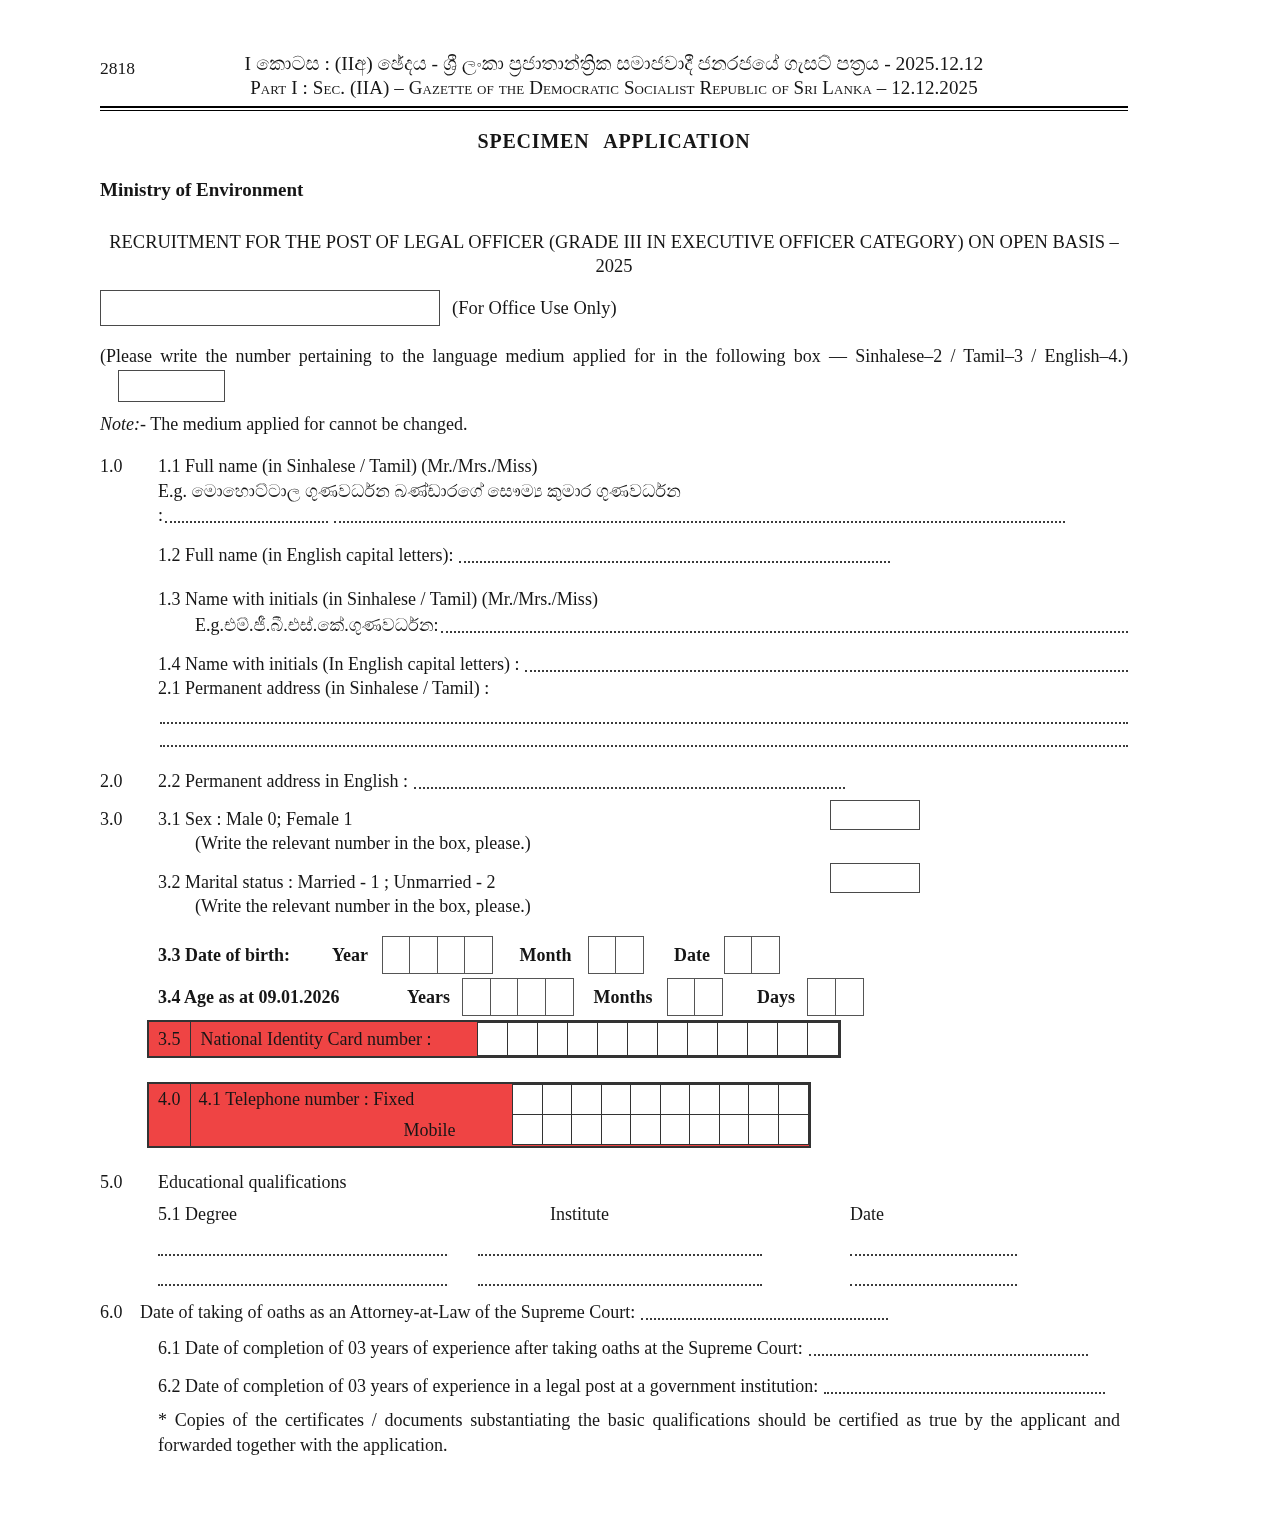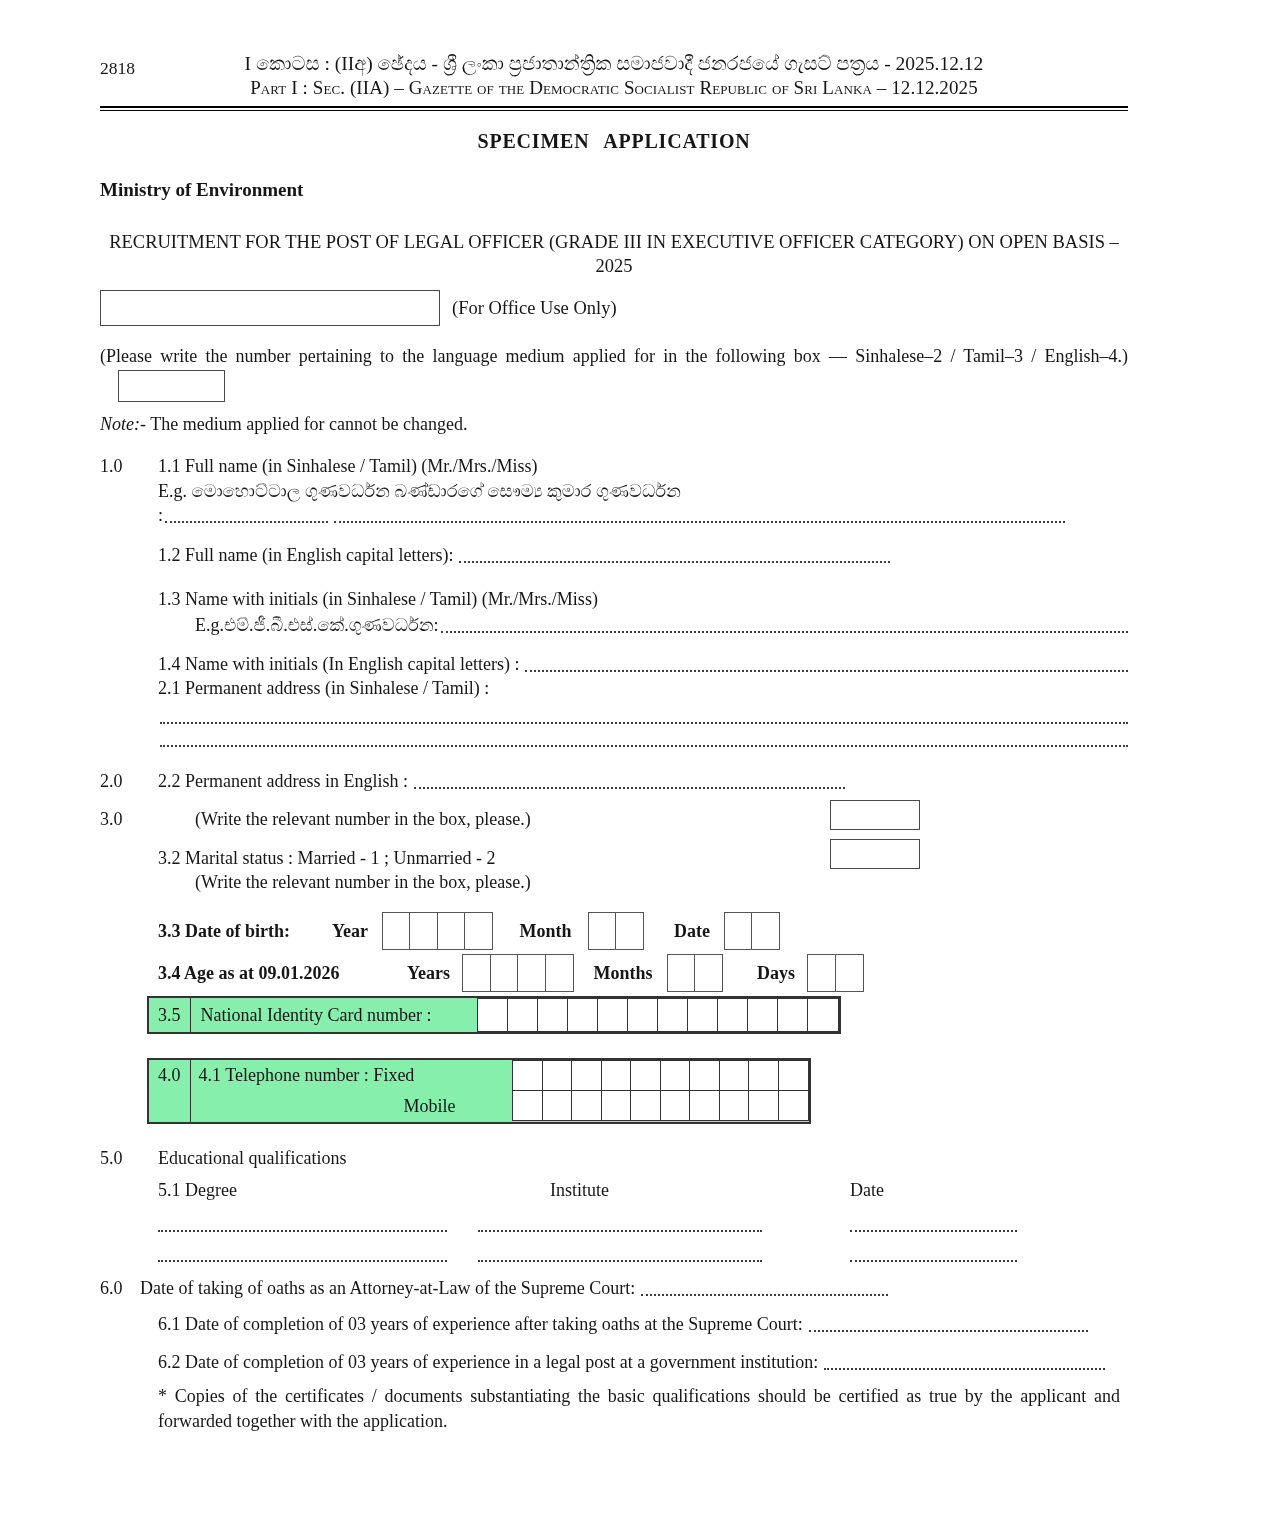--- a/index.html
+++ b/index.html
@@ -48,21 +48,21 @@
 
   
   .cells { display:inline-flex; padding-left:1.5px; }
   .cells .cell { width:29px; height:38px; border:1.5px solid #555; margin-left:-1.5px; background:#fff; }
   .inline-box { position:absolute; width:90px; height:30px; border:1.6px solid #4a4a4a; background:#fff; }
 
   .birthrow { display:flex; align-items:center; height:42px;font-weight:bold; }
   .birthrow .wlabel { white-space:nowrap; }
 
   
-  .gridtable { display:flex; border:2px solid #333; background:#86efac; margin-left:47px; width:max-content; }
+  .gridtable { display:flex; border:2px solid #333; background:#ef4444; margin-left:47px; width:max-content; }
   .gt-num { flex:none; border-right:1.6px solid #333; padding-left:9px; padding-right:9px; display:flex; align-items:center; }
   .gt-label { flex:none; display:flex; flex-direction:column; justify-content:center; }
   .cellgrid { display:flex; flex-direction:column; }
   .cellgrid .crow { display:flex; }
   .cellgrid .crow + .crow { margin-top:-1.5px; }
   .cellgrid .cell { border:1.5px solid #333; background:#fff; margin-left:-1.5px; }
   .nic .cell { width:31.5px; height:34px; }
   .tel .cell { width:31px; height:31px; }
 
   
@@ -148,20 +148,21 @@
         <span class="lbl">2.2  Permanent address in English :</span>
         <span class="fill"></span>
       </div>
     </div>
   </div>
 
   <div class="srow" style="margin-top:14px;">
     <div class="snum">3.0</div>
     <div class="scontent">
       <div style="position:relative;">
+        <div>3.1  Sex : Male 0; Female 1</div>
         <div class="subnote">(Write the relevant number in the box, please.)</div>
         <div class="inline-box" style="left:672px; top:-7px;"></div>
       </div>
 
       <div style="position:relative; margin-top:15px;">
         <div>3.2  Marital status : Married - 1 ; Unmarried - 2</div>
         <div class="subnote">(Write the relevant number in the box, please.)</div>
         <div class="inline-box" style="left:672px; top:-7px;"></div>
       </div>
 

